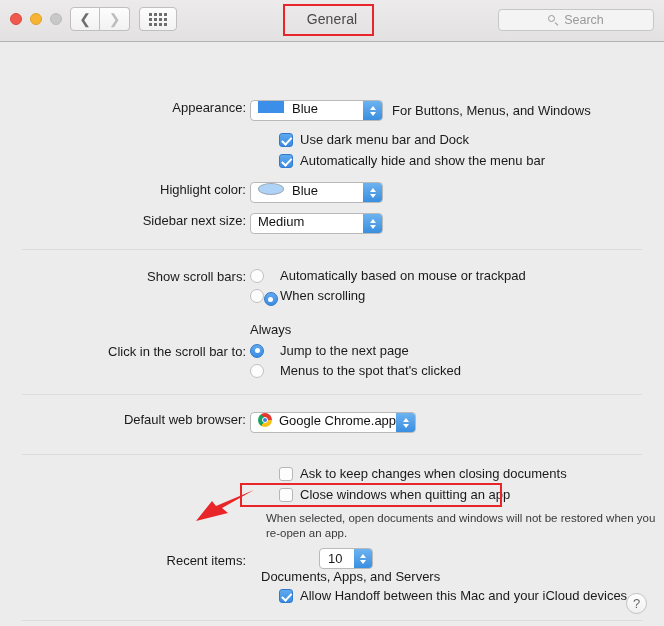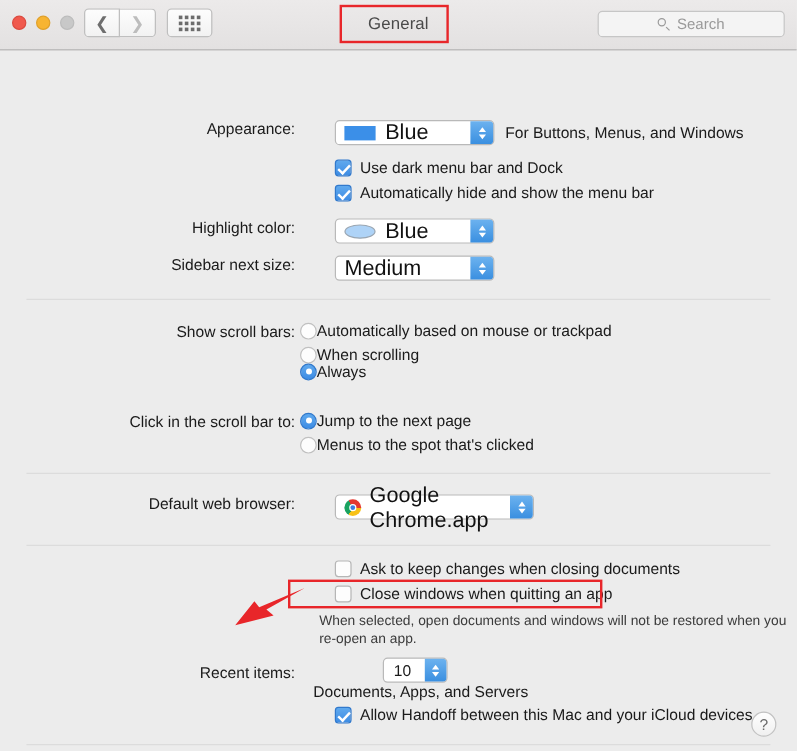--- a/index.html
+++ b/index.html
@@ -178,26 +178,24 @@
   }
 
   
   .popup {
     height: 21px;
     background: #fff;
     border: 1px solid #b9b9b9;
     border-radius: 4px;
     box-sizing: border-box;
     display: flex;
-    align-items: center;
     padding-left: 7px;
     position: relative;
-    font-size: 18px;
+    font-size: 13px;
     color: #111;
-    margin-left: 29px;
   }
   .popup .arrows {
     position: absolute;
     right: 0;
     top: 0;
     bottom: 0;
     width: 19px;
     background: linear-gradient(to bottom, #6cb2ef, #3a8fe0);
     border-radius: 0 3px 3px 0;
     display: flex;
@@ -281,21 +279,21 @@
     border: solid #fff;
     border-width: 0 2px 2px 0;
     transform: rotate(43deg);
   }
 
   
   .rd-line {
     position: absolute;
     display: flex;
     align-items: center;
-    gap: 0;
+    gap: 16px;
     font-size: 13px;
   }
   .rd {
     width: 14px;
     height: 14px;
     border-radius: 50%;
     box-sizing: border-box;
     flex: none;
     position: relative;
   }
@@ -508,21 +506,21 @@
     <span class="label">Show scroll bars:</span>
   </div>
   <div class="rd-line" style="left:250px; top:226px;">
     <span class="rd off"></span>
     <span>Automatically based on mouse or trackpad</span>
   </div>
   <div class="rd-line" style="left:250px; top:246px;">
     <span class="rd off"></span>
     <span>When scrolling</span>
   </div>
-  <div class="rd-line" style="left:250px; top:260px;">
+  <div class="rd-line" style="left:250px; top:250px;flex-direction:column;">
     <span class="rd on"></span>
     <span>Always</span>
   </div>
 
   <div class="row" style="left:0; top:302px; width:246px; justify-content:flex-end;">
     <span class="label">Click in the scroll bar to:</span>
   </div>
   <div class="rd-line" style="left:250px; top:301px;">
     <span class="rd on"></span>
     <span>Jump to the next page</span>

